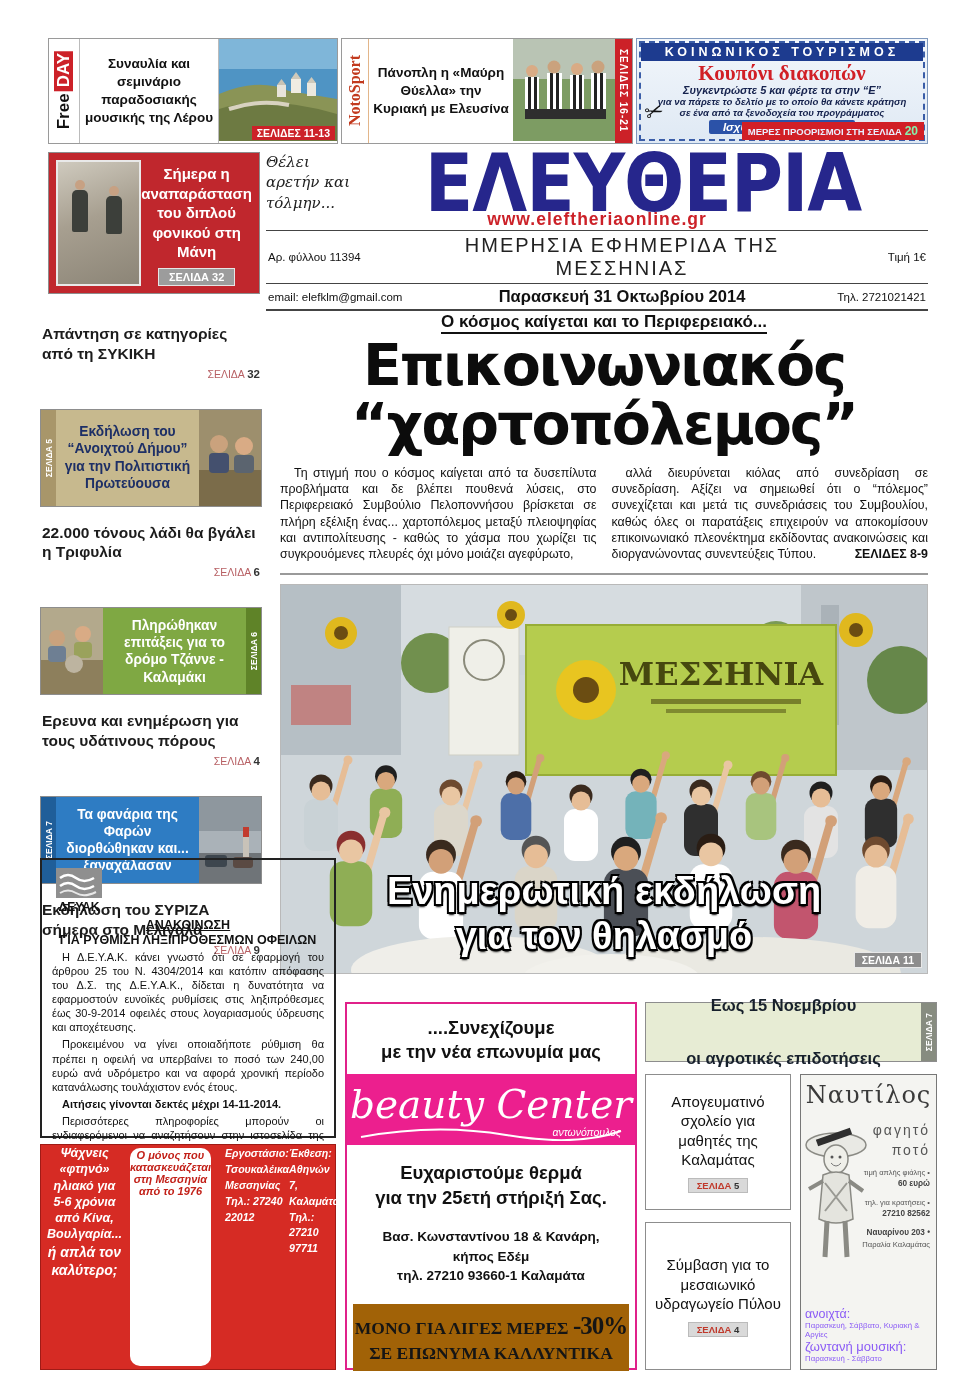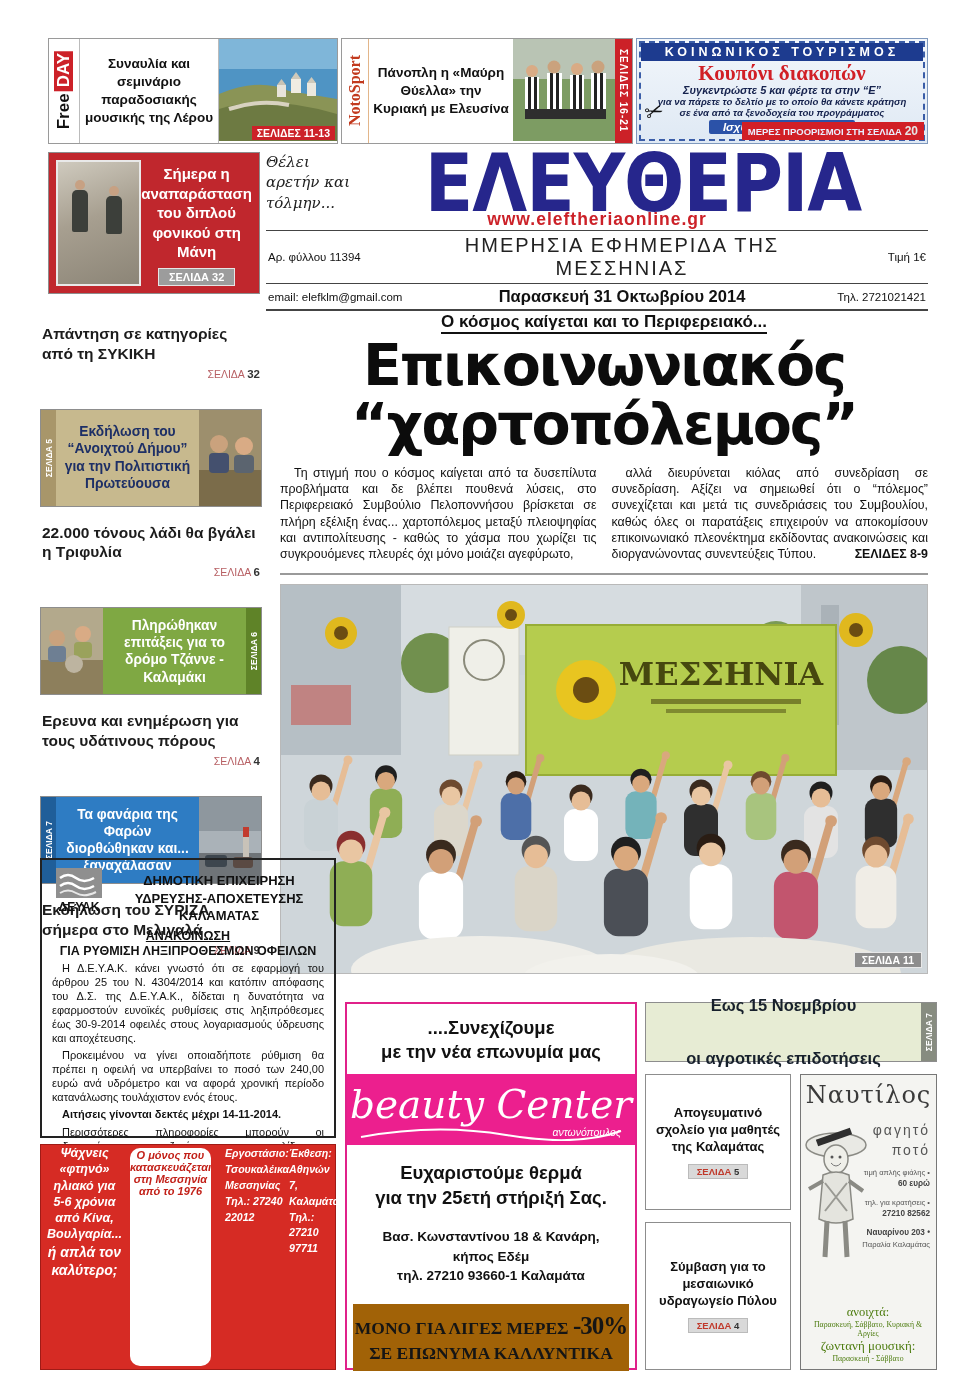--- a/index.html
+++ b/index.html
@@ -31,21 +31,21 @@
   .cp-inner{position:absolute;inset:2px;border:2px dashed #3a5da8;display:flex;flex-direction:column;}
   .cp-head{background:#1d3b8f;color:#fff;text-align:center;font-weight:bold;font-size:12.5px;letter-spacing:4px;padding:2px 0;}
   .cp-title{text-align:center;color:#d11f26;font-family:"Liberation Serif",serif;font-weight:bold;font-size:21px;line-height:1.05;margin-top:1px;}
   .cp-l{fontweight:bold;text-align:center;font-style:italic;font-weight:bold;color:#15224d;}
   .cp-l1{font-size:11px;}
   .cp-l2{font-size:9.6px;}
   .cp-valid{align-self:center;background:#2b52a8;color:#fff;font-style:italic;font-weight:bold;
             font-size:11.5px;padding:1px 14px;border-radius:2px;margin-top:2px;}
   .cp-foot{position:absolute;right:-1px;bottom:-1px;background:#d11f26;color:#e9efff;
            font-weight:bold;font-size:9.5px;padding:2px 6px;}
-  .cp-foot b{color:#e5e5e5;font-size:12px;}
+  .cp-foot b{color:#86efac;font-size:12px;}
   .cp-scissors{position:absolute;left:4px;bottom:14px;font-size:22px;color:#111;transform:rotate(-20deg);}
 
   
   .mani{left:48px;top:152px;width:212px;height:142px;background:#c0272d;border:1px solid #8d8d8d;display:flex;padding:7px;box-sizing:border-box;}
   .mani-img{width:84px;border:2px solid #e9e9e9;background:linear-gradient(160deg,#cfcabe 0%,#a79f90 45%,#8c8577 100%);position:relative;overflow:hidden;}
   .mani-fig{position:absolute;width:16px;height:42px;background:#3c3f3a;border-radius:5px 5px 2px 2px;}
   .mani-fig::before{content:"";position:absolute;top:-10px;left:3px;width:10px;height:10px;border-radius:50%;background:#c7a183;}
   .mani-txt{flex:1;color:#fff;text-align:center;font-weight:bold;font-size:15px;line-height:1.3;padding-top:4px;}
   .mani-badge{display:inline-block;background:#9c9c9c;color:#fff;font-size:11px;font-weight:bold;
               padding:1px 10px;border:1px solid #e6e6e6;margin-top:6px;}
@@ -143,33 +143,33 @@
              box-sizing:border-box;display:flex;}
   .subs-t{flex:1;display:flex;flex-direction:column;align-items:center;justify-content:center;
           font-weight:bold;font-size:16.5px;line-height:1.25;color:#17202c;gap:32px;}
   .subs-tab{width:15px;background:#878c80;color:#fff;display:flex;align-items:center;justify-content:center;}
   .subs-tab span{writing-mode:vertical-rl;transform:rotate(180deg);font-size:8.5px;font-weight:bold;}
 
   .minibox{border:1px solid #8d8d8d;box-sizing:border-box;background:#fff;text-align:center;
            display:flex;flex-direction:column;align-items:center;justify-content:center;gap:8px;}
   .mb1{left:645px;top:1074px;width:146px;height:136px;}
   .mb2{left:645px;top:1222px;width:146px;height:148px;}
-  .minibox .t{font-weight:bold;font-size:13px;line-height:1.3;padding:0 8px;}
+  .minibox .t{font-weight:normal;font-size:15px;line-height:1.3;padding:0 8px;}
   .gbadge{background:#d9d9d9;border:1px solid #bbb;font-size:9.5px;font-weight:bold;color:#c0392b;padding:1px 8px;}
   .gbadge b{color:#333;}
 
   .nautilos{left:800px;top:1074px;width:137px;height:296px;border:1px solid #777;background:#f4f4f1;
             box-sizing:border-box;position:absolute;overflow:hidden;color:#4a4a4a;}
   .nt-title{font-family:"DejaVu Serif","Liberation Serif",serif;font-size:24px;color:#3a3a3a;
             text-align:center;margin-top:6px;letter-spacing:1px;}
   .nt-right{position:absolute;right:6px;top:46px;text-align:right;}
   .nt-food{font-size:14px;letter-spacing:2px;line-height:1.4;color:#555;}
   .nt-det{font-size:7.6px;line-height:1.45;margin-top:7px;color:#555;}
   .nt-det b{font-size:8.2px;color:#444;}
-  .nt-bottom{position:absolute;left:4px;right:5px;bottom:6px;text-align:center;color:#4d7c0f;font-family:Liberation Serif, serif;}
+  .nt-bottom{position:absolute;left:4px;right:5px;bottom:6px;text-align:left;color:#8b5cf6;}
   .nt-open{font-size:12.5px;}
   .nt-small{font-size:7.8px;}
   .nt-music{font-size:13px;}
   .nt-sketch{position:absolute;left:2px;top:44px;}
 
   svg text{font-family:"DejaVu Serif",serif;}
 </style>
 </head>
 <body>
 
@@ -465,37 +465,37 @@
             <circle cx="595" cy="265.2" r="13.799999999999999" fill="#6e4a2f"></circle>
             <rect x="574.6" y="280.8" width="40.8" height="62.4" rx="13.2" fill="#f0ede6"></rect>
             <circle cx="595" cy="271.2" r="11.4" fill="#e6bd96"></circle>
           </g>
         <g id="ph-fg">
           <ellipse cx="200" cy="385" rx="130" ry="34" fill="#efeee9"></ellipse>
           <ellipse cx="470" cy="388" rx="150" ry="36" fill="#eae9e2"></ellipse>
           <ellipse cx="330" cy="395" rx="90" ry="26" fill="#f2f1ec"></ellipse>
         </g>
       </svg>
+      <div class="caption">
+        <div>Ενημερωτική εκδήλωση</div>
+        <div>για τον θηλασμό</div>
+      </div>
       <span class="photo-badge">ΣΕΛΙΔΑ 11</span>
     </div>
   </div>
 
   <div class="abs deyak">
     <div class="dy-head">
       <div class="dy-logo">
         <div class="sq"><svg width="46" height="30" viewBox="0 0 46 30">
               <path d="M4 10 Q12 4 20 10 T38 10" stroke="#fff" stroke-width="2.5" fill="none"></path>
               <path d="M4 18 Q12 12 20 18 T38 18" stroke="#fff" stroke-width="2.5" fill="none"></path>
               <path d="M4 25 Q12 20 20 25 T40 24" stroke="#e8e8e8" stroke-width="2" fill="none"></path>
             </svg></div>
         <div class="nm">ΔΕΥΑΚ</div>
-      </div>
-      <div class="dy-org">
-        <div>ΔΗΜΟΤΙΚΗ ΕΠΙΧΕΙΡΗΣΗ</div>
-        <div>ΥΔΡΕΥΣΗΣ-ΑΠΟΧΕΤΕΥΣΗΣ ΚΑΛΑΜΑΤΑΣ</div>
       </div>
     </div>
     <div class="dy-t1">ΑΝΑΚΟΙΝΩΣΗ</div>
     <div class="dy-t2">ΓΙΑ ΡΥΘΜΙΣΗ ΛΗΞΙΠΡΟΘΕΣΜΩΝ ΟΦΕΙΛΩΝ</div>
     <p>Η Δ.Ε.Υ.Α.Κ. κάνει γνωστό ότι σε εφαρμογή του άρθρου 25 του Ν. 4304/2014 και κατόπιν απόφασης του Δ.Σ. της Δ.Ε.Υ.Α.Κ., δίδεται η δυνατότητα να εφαρμοστούν ευνοϊκές ρυθμίσεις στις ληξιπρόθεσμες έως 30-9-2014 οφειλές στους λογαριασμούς ύδρευσης και αποχέτευσης.</p>
     <p>Προκειμένου να γίνει οποιαδήποτε ρύθμιση θα πρέπει η οφειλή να υπερβαίνει το ποσό των 240,00 ευρώ ανά υδρόμετρο και να αφορά χρονική περίοδο κατανάλωσης τουλάχιστον ενός έτους.</p>
     <p class="b">Αιτήσεις γίνονται δεκτές μέχρι 14-11-2014.</p>
     <p>Περισσότερες πληροφορίες μπορούν οι ενδιαφερόμενοι να αναζητήσουν στην ιστοσελίδα της Δ.Ε.Υ.Α.Κ. www.deyakal.gr και του Δήμου Καλαμάτας www.kalamata.gr, καθώς και στα γραφεία της Δ.Ε.Υ.Α.Κ., Σπάρτης 46, τηλέφωνα επικοινωνίας 27210 63161, 27210 63165, 27210 63167.</p>
     <div class="dy-sign">
       <div>Ο Πρόεδρος του Δ.Σ. της ΔΕΥΑΚ</div>

